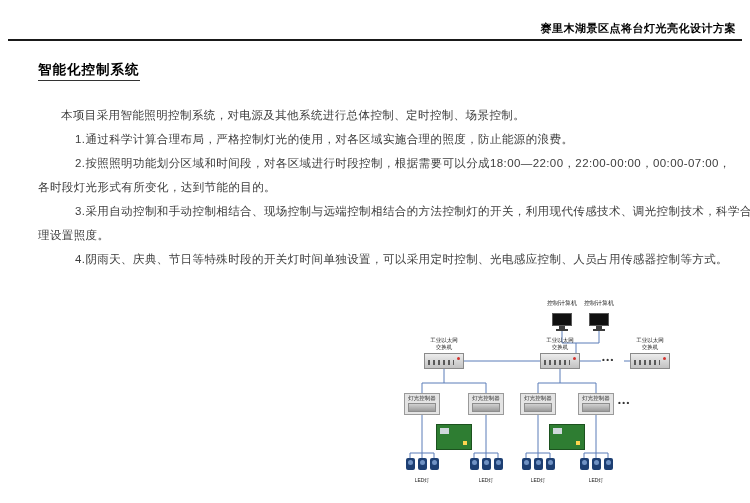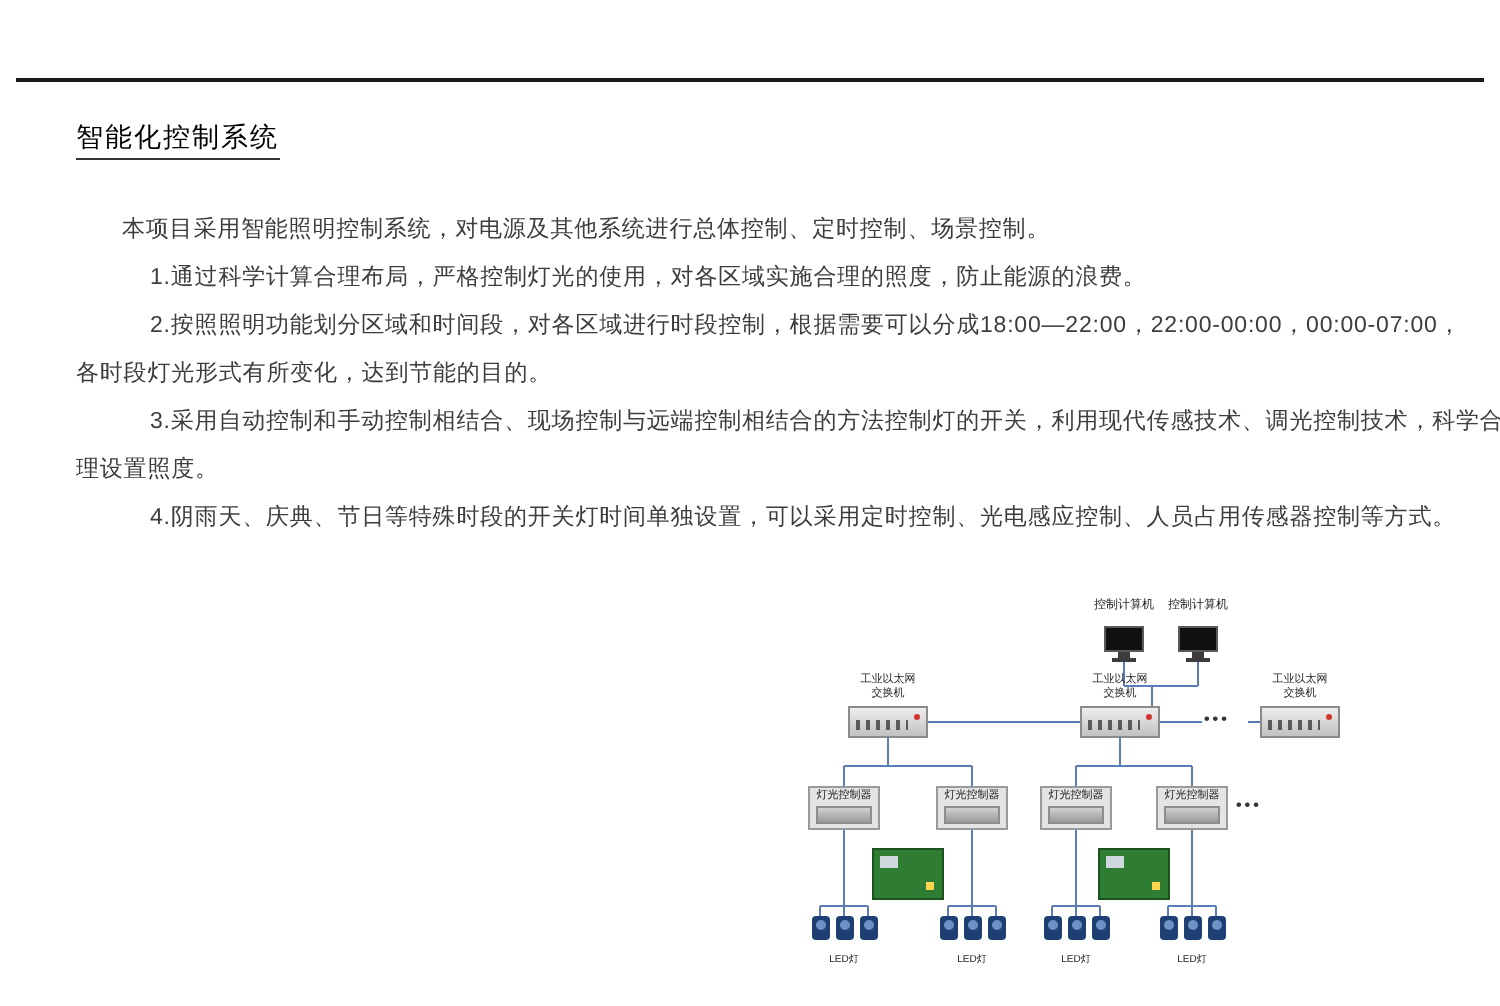--- a/index.html
+++ b/index.html
@@ -8,21 +8,21 @@
     position:relative; width:750px; height:503px; background:#ffffff;
     font-family:"Liberation Sans","DejaVu Sans",sans-serif; overflow:hidden;
   }
 
   
   .header-title { position:absolute; top:21px; right:14px; font-size:11px; font-weight:bold; color:#000; letter-spacing:.5px; }
   .header-rule  { position:absolute; top:39px; left:8px; width:734px; border-top:2px solid #1a1a1a; }
 
   
   .section-title { position:absolute; top:60px; left:38px; }
-  .st-text { font-size:13.5px; font-weight:normal; color:#000; border-bottom:1px solid #333; padding-bottom:3px; letter-spacing:1px; }
+  .st-text { font-size:13.5px; font-weight:bold; color:#000; border-bottom:1px solid #333; padding-bottom:3px; letter-spacing:1px; }
 
   
   .body-text { position:absolute; top:103px; left:38px; color:#3d3d3d; font-size:11.5px; }
   .bline { height:24px; line-height:24px; white-space:nowrap; letter-spacing:.4px; }
   .ind2 { padding-left:23px; }
   .ind3 { padding-left:37px; }
 
   
   .diagram { position:absolute; left:390px; top:293px; width:335px; height:210px; }
   .wires { position:absolute; left:0; top:0; }
@@ -45,20 +45,21 @@
   .board::after  { content:""; position:absolute; right:4px; bottom:4px; width:4px; height:4px; background:#ffd54f; }
   .led { position:absolute; width:9px; height:12px; background:#1d3f73; border-radius:2px; }
   .led::after { content:""; position:absolute; left:2px; top:2px; width:5px; height:5px; border-radius:50%; background:#6f92c4; }
   .dots { position:absolute; font-size:8px; font-weight:bold; color:#333; letter-spacing:1.5px; }
 </style>
 </head>
 <body>
 
 <div class="page">
 
+  <div class="header-title">赛里木湖景区点将台灯光亮化设计方案</div>
   <div class="header-rule"></div>
 
   <div class="section-title">
     <span class="st-text">智能化控制系统</span>
   </div>
 
   <div class="body-text">
     <div class="bline ind2">本项目采用智能照明控制系统，对电源及其他系统进行总体控制、定时控制、场景控制。</div>
     <div class="bline ind3">1.通过科学计算合理布局，严格控制灯光的使用，对各区域实施合理的照度，防止能源的浪费。</div>
     <div class="bline ind3">2.按照照明功能划分区域和时间段，对各区域进行时段控制，根据需要可以分成18:00—22:00，22:00-00:00，00:00-07:00，</div>

